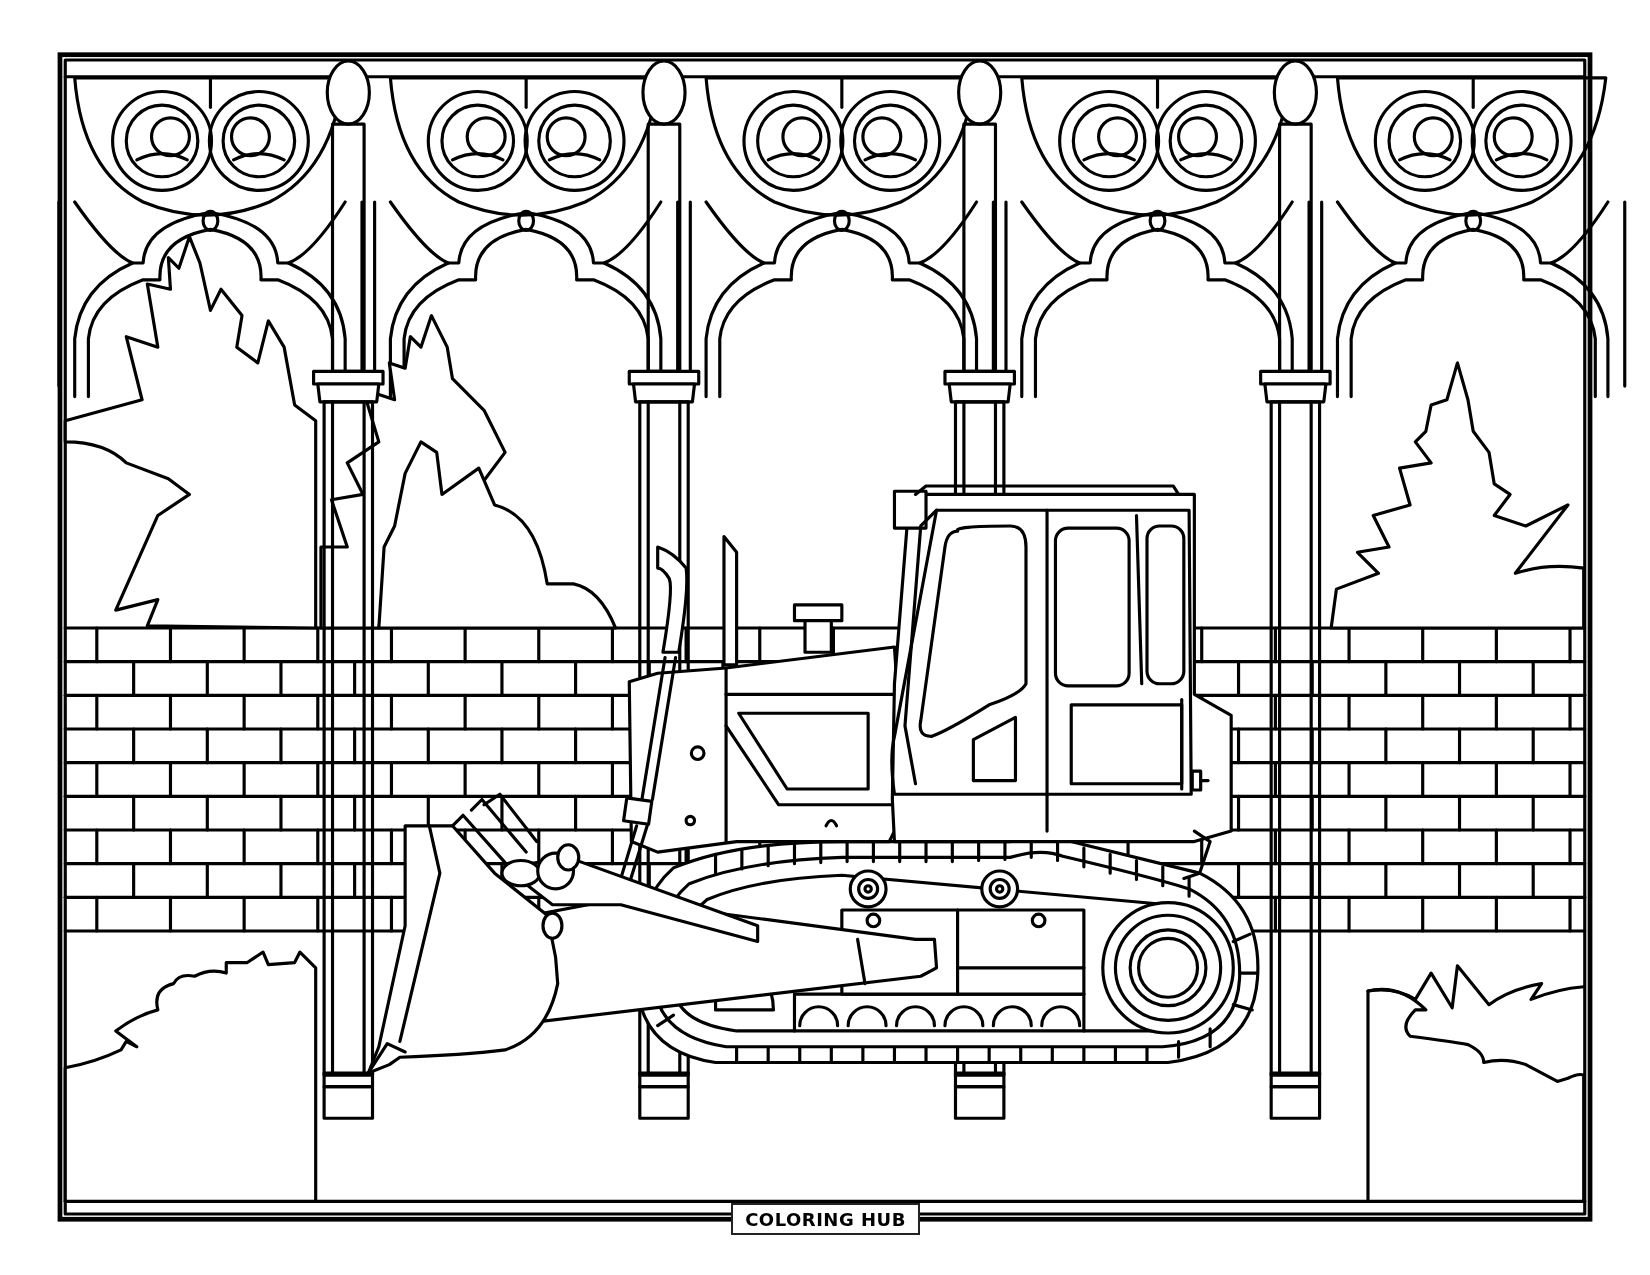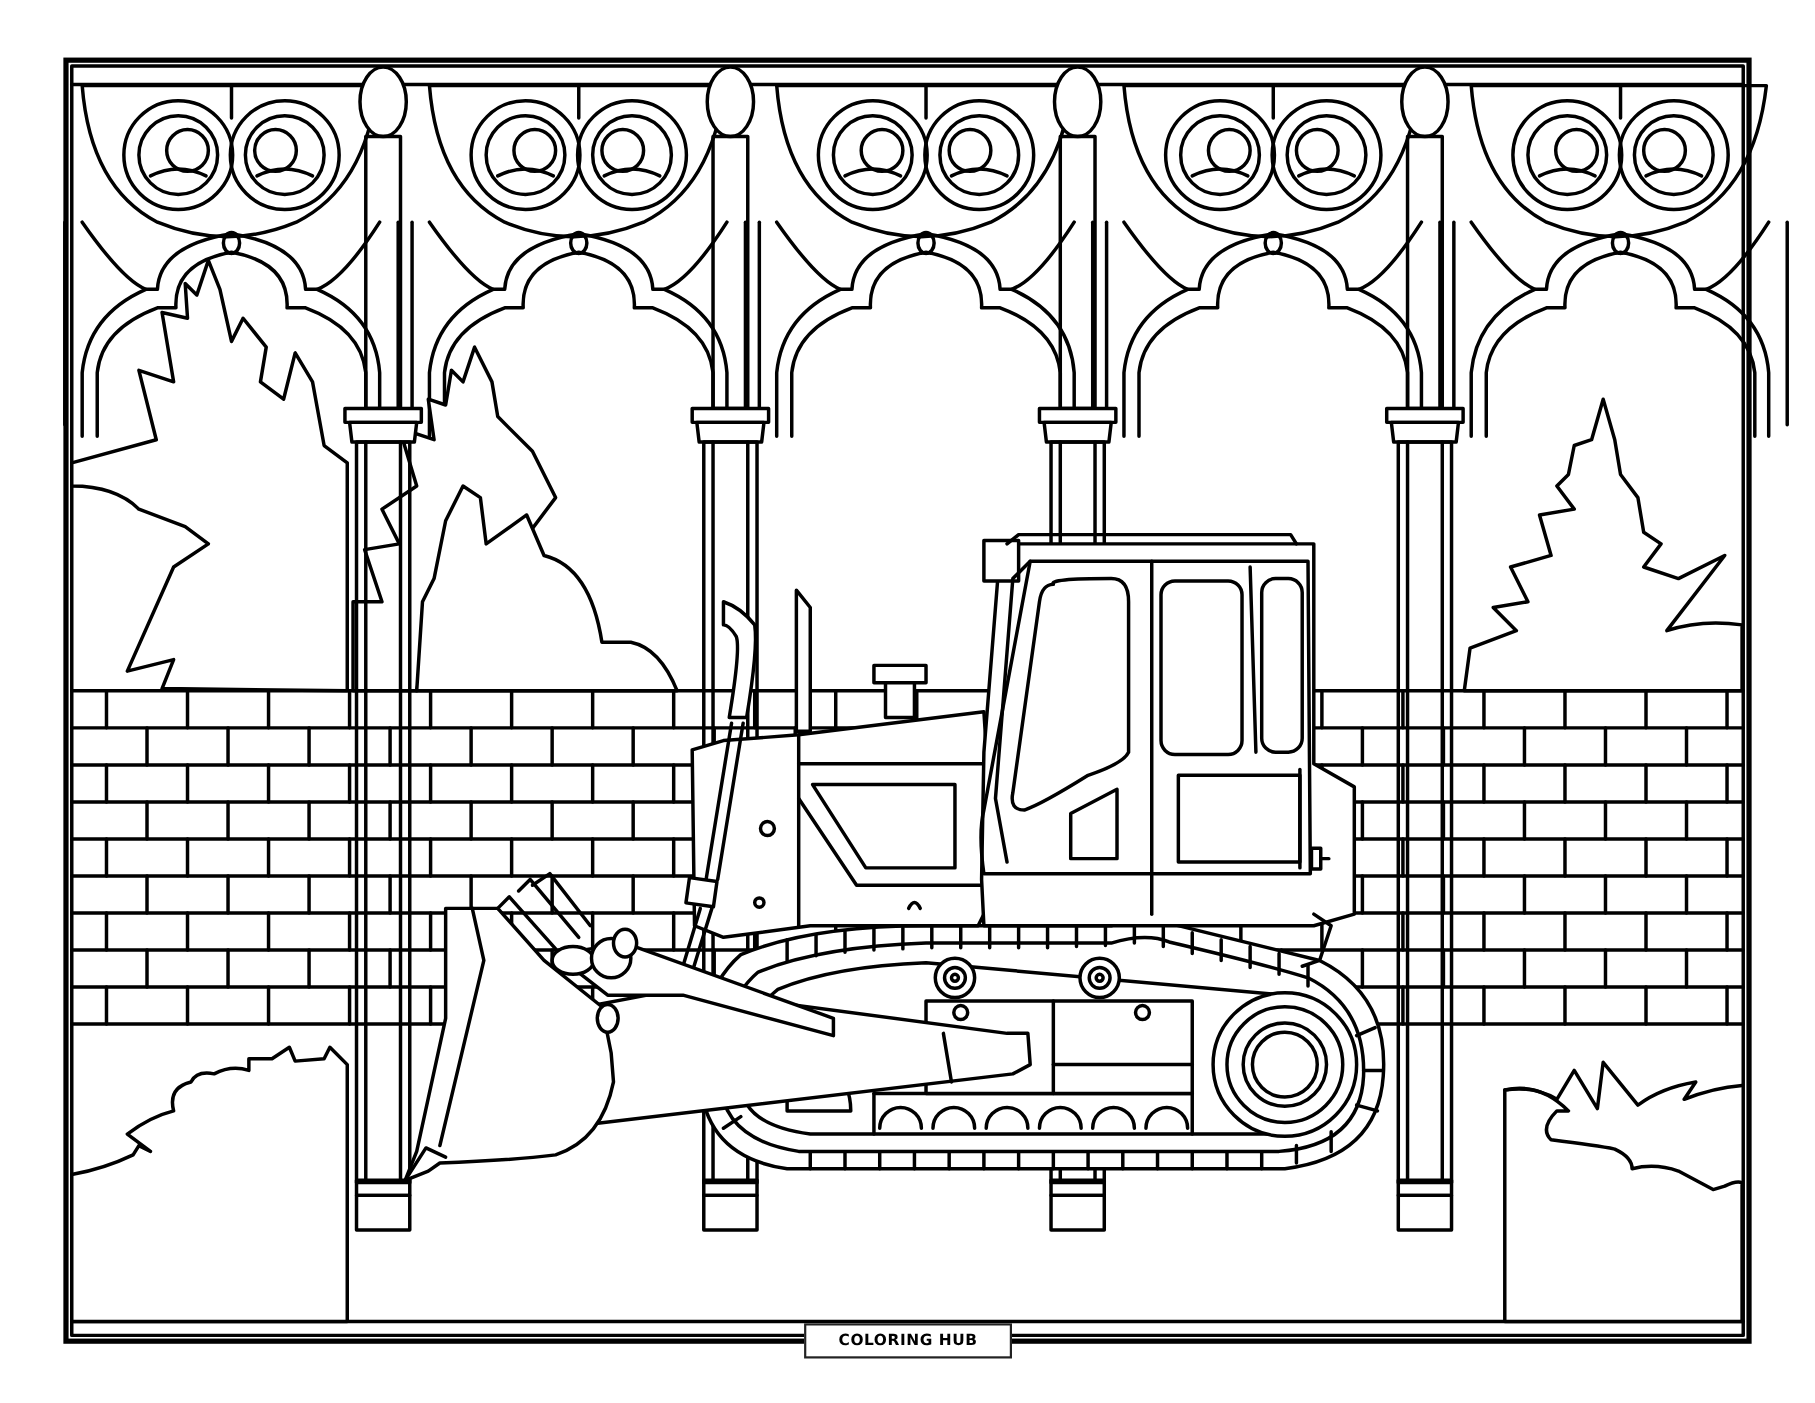--- a/index.html
+++ b/index.html
@@ -2,21 +2,21 @@
 <html><head>
 <meta charset="utf-8">
 <style>
   html, body { margin:0; padding:0; background:#ffffff; }
   body { width:1650px; height:1275px; overflow:hidden; position:relative; font-family:"DejaVu Sans", sans-serif; }
   #art { position:absolute; left:0; top:0; width:1650px; height:1275px; }
   .ln { fill:none; stroke:#000; stroke-width:3; stroke-linejoin:round; stroke-linecap:round; }
   .lnw { fill:#fff; stroke:#000; stroke-width:3; stroke-linejoin:round; }
   .thick { fill:none; stroke:#000; stroke-width:4.5; }
   .label-box { position:absolute; left:731px; top:1203px; width:189px; height:32px; background:#fff; border:2px solid #222; box-sizing:border-box; display:flex; align-items:center; justify-content:center; }
-  .label-text { font-family:"DejaVu Sans", sans-serif; font-weight:bold; font-size:14px; letter-spacing:0.5px; color:#000; }
+  .label-text { font-family:"DejaVu Sans", sans-serif; font-weight:bold; font-size:18px; letter-spacing:0.5px; color:#000; }
 </style>
 </head>
 <body>
 
 <svg id="art" viewBox="0 0 1568 1212" preserveAspectRatio="none" xmlns="http://www.w3.org/2000/svg">
   <defs>
 
     <g id="bay">
 
       <path class="ln" d="M5,52 L260,52 Q250,140 190,170 Q130,195 70,170 Q12,140 5,52 Z"></path>

